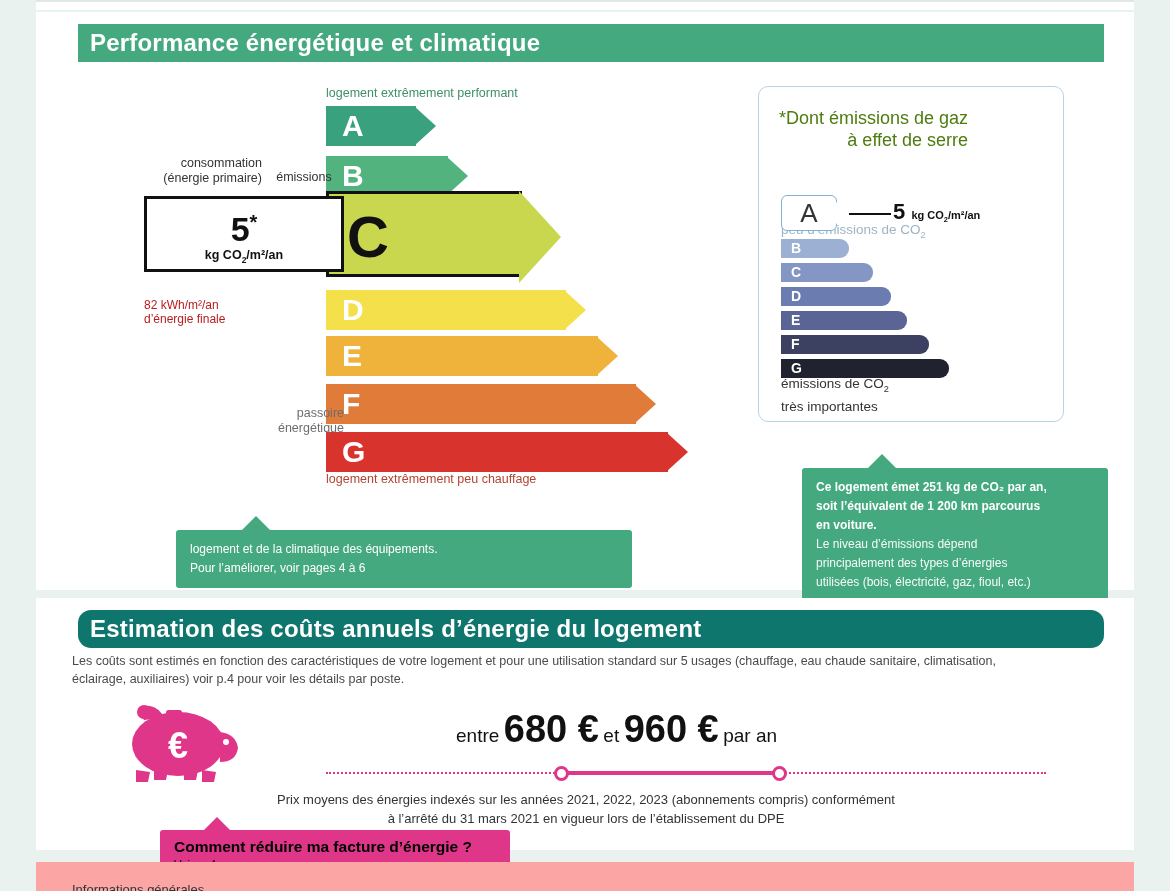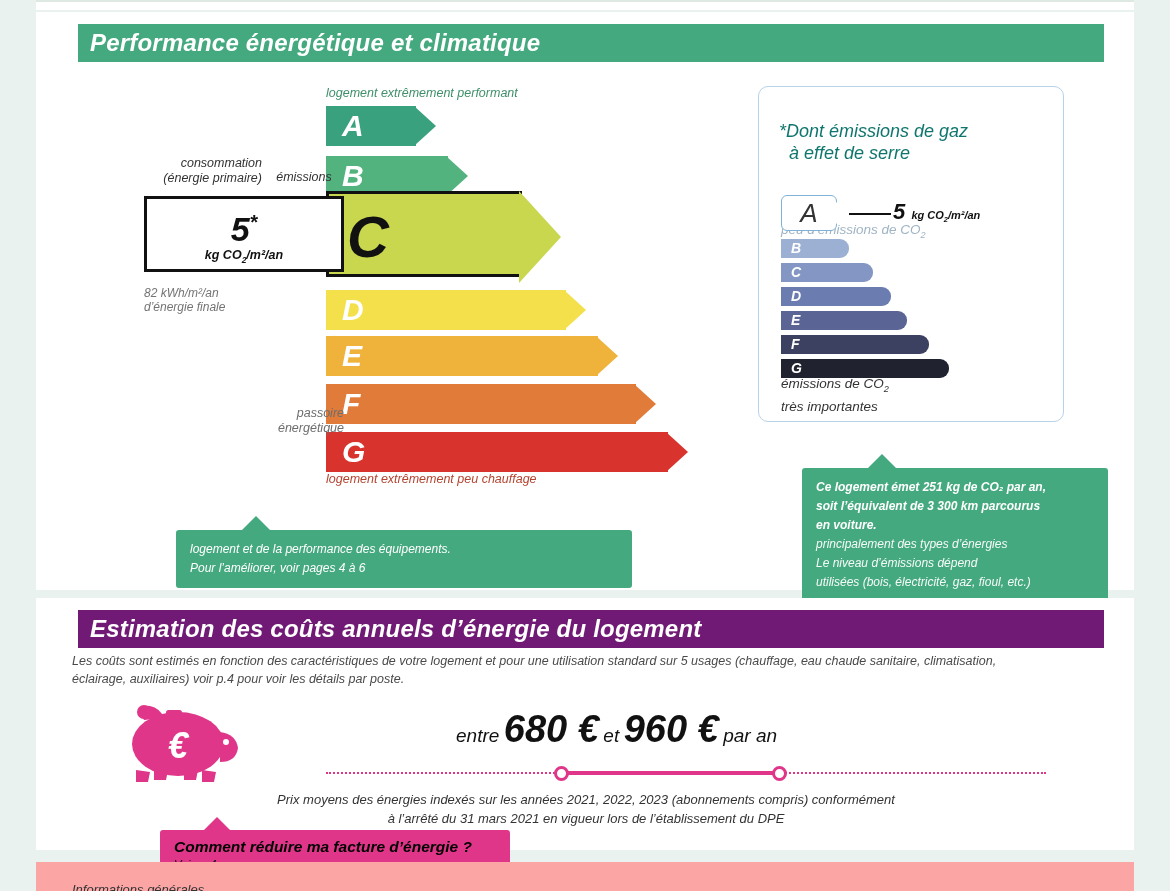--- a/index.html
+++ b/index.html
@@ -8,21 +8,20 @@
     width: 1170px; height: 891px;
     background: #e9f2ee;
     font-family: "Liberation Sans", sans-serif;
   }
   .page {
     position: relative;
     width: 1170px;
     height: 891px;
     overflow: hidden;
     background: #e9f2ee;
-    font-style: italic;
   }
 
   
   .top-strip {
     position: absolute;
     left: 36px; top: 0;
     width: 1098px; height: 10px;
     background: #ffffff;
     border-top: 2px solid #dfe9e4;
   }
@@ -40,21 +39,21 @@
     width: 1026px;
     height: 38px;
     color: #ffffff;
     font-size: 24px;
     font-weight: bold;
     line-height: 38px;
     padding-left: 12px;
     letter-spacing: .2px;
   }
   .title-green { background: #45a97f; top: 12px; }
-  .title-pink  { background: #701a75; top: 12px; }
+  .title-pink  { background: #0f766e; top: 12px; border-radius: 13px; }
 
   
   .scale-wrap {
     position: absolute;
     left: 42px; top: 62px;
     width: 700px; height: 420px;
   }
   .cap-top {
     position: absolute;
     left: 248px; top: 12px;
@@ -107,22 +106,22 @@
     position: absolute; left: 64px; top: 82px;
     width: 120px; text-align: right;
     font-size: 12.5px; color: #333; line-height: 15px;
   }
   .lab-emis {
     position: absolute; left: 186px; top: 96px;
     width: 80px; text-align: center;
     font-size: 12.5px; color: #333;
   }
   .final-energy {
-    position: absolute; left: 66px; top: 212px;
-    font-size: 12px; color: #737373; line-height: 14px;
+    position: absolute; left: 66px; top: 224px;
+    font-size: 12px; color: #b91c1c; line-height: 14px;
   }
   .passoire {
     position: absolute; left: 140px; top: 332px;
     width: 126px; text-align: right;
     font-size: 12.5px; color: #6d6d6d; line-height: 15px;
   }
   
   .big-c {
     position: absolute;
     left: 248px; top: 117px;
@@ -156,23 +155,24 @@
   
   .co2-panel {
     position: absolute;
     left: 722px; top: 74px;
     width: 306px; height: 336px;
     border: 1.5px solid #b7d3e8;
     border-radius: 10px;
     background: #fff;
   }
   .co2-title {
-    position: absolute; left: 20px; top: 33px;
-    font-size: 18px; color: #0f766e; line-height: 22px;
+    position: absolute; left: 20px; top: 20px;
+    font-size: 18px; color: #4d7c0f; line-height: 22px;
     font-weight: 400;
+    text-align: right;
   }
   .co2-star { font-size: 18px; }
   .co2-sub {
     position: absolute; left: 22px; top: 88px;
     font-size: 13.5px; color: #9fb4c4; margin-top: 47px;
   }
   .co2-bottom {
     position: absolute; left: 22px; top: 288px;
     font-size: 13.5px; color: #333; line-height: 17px;
   }
@@ -453,31 +453,31 @@
       </div>
 
       <div class="co2-bottom">
         <div><span>émissions de CO</span><span class="sub">2</span></div>
         <div>très importantes</div>
       </div>
     </div>
 
     <div class="callout callout-left">
       <span class="tip"></span>
-      <div>logement et de la performance des équipements.</div>
+      <div>logement et de la climatique des équipements.</div>
       <div>Pour l’améliorer, voir pages 4 à 6</div>
     </div>
 
     <div class="callout callout-right">
       <span class="tip"></span>
       <div><b>Ce logement émet 251 kg de CO₂ par an,</b></div>
-      <div><b>soit l’équivalent de 3 300 km parcourus</b></div>
+      <div><b>soit l’équivalent de 1 200 km parcourus</b></div>
       <div><b>en voiture.</b></div>
+      <div style="opacity:.95;">Le niveau d’émissions dépend</div>
       <div style="opacity:.95;">principalement des types d’énergies</div>
-      <div style="opacity:.95;">Le niveau d’émissions dépend</div>
       <div style="opacity:.95;">utilisées (bois, électricité, gaz, fioul, etc.)</div>
     </div>
   </div>
 
   <div class="cost-block">
     <div class="section-title title-pink">Estimation des coûts annuels d’énergie du logement</div>
 
     <div class="cost-intro">
       <div>Les coûts sont estimés en fonction des caractéristiques de votre logement et pour une utilisation standard sur 5 usages (chauffage, eau chaude sanitaire, climatisation,</div>
       <div>éclairage, auxiliaires) voir p.4 pour voir les détails par poste.</div>

